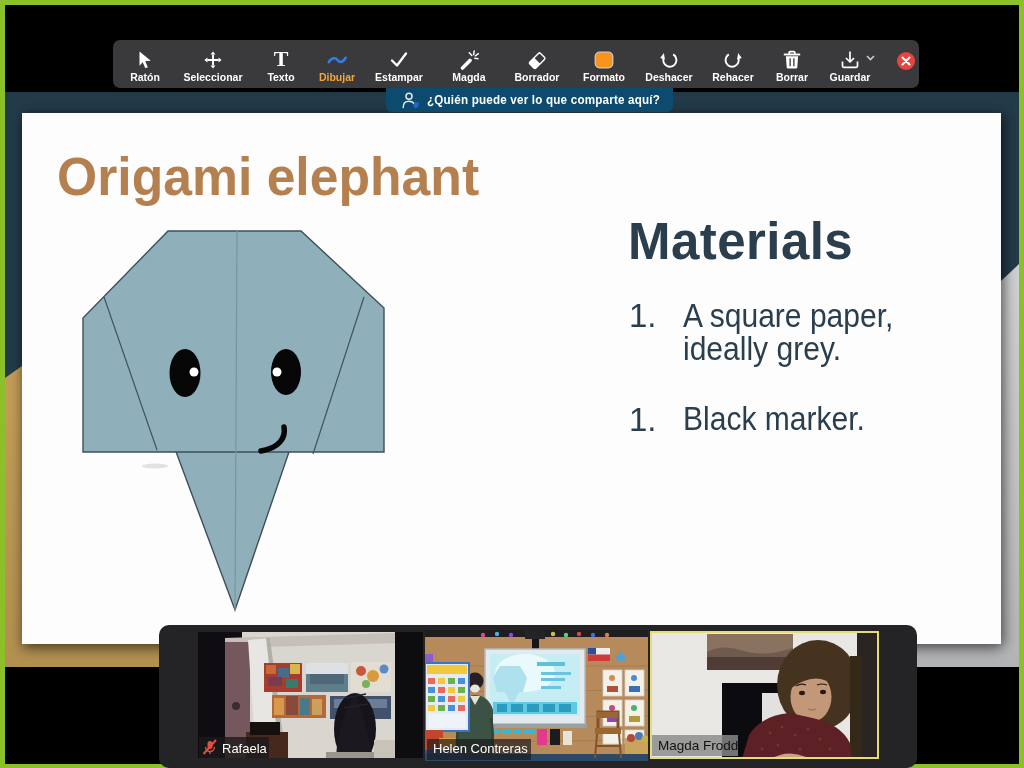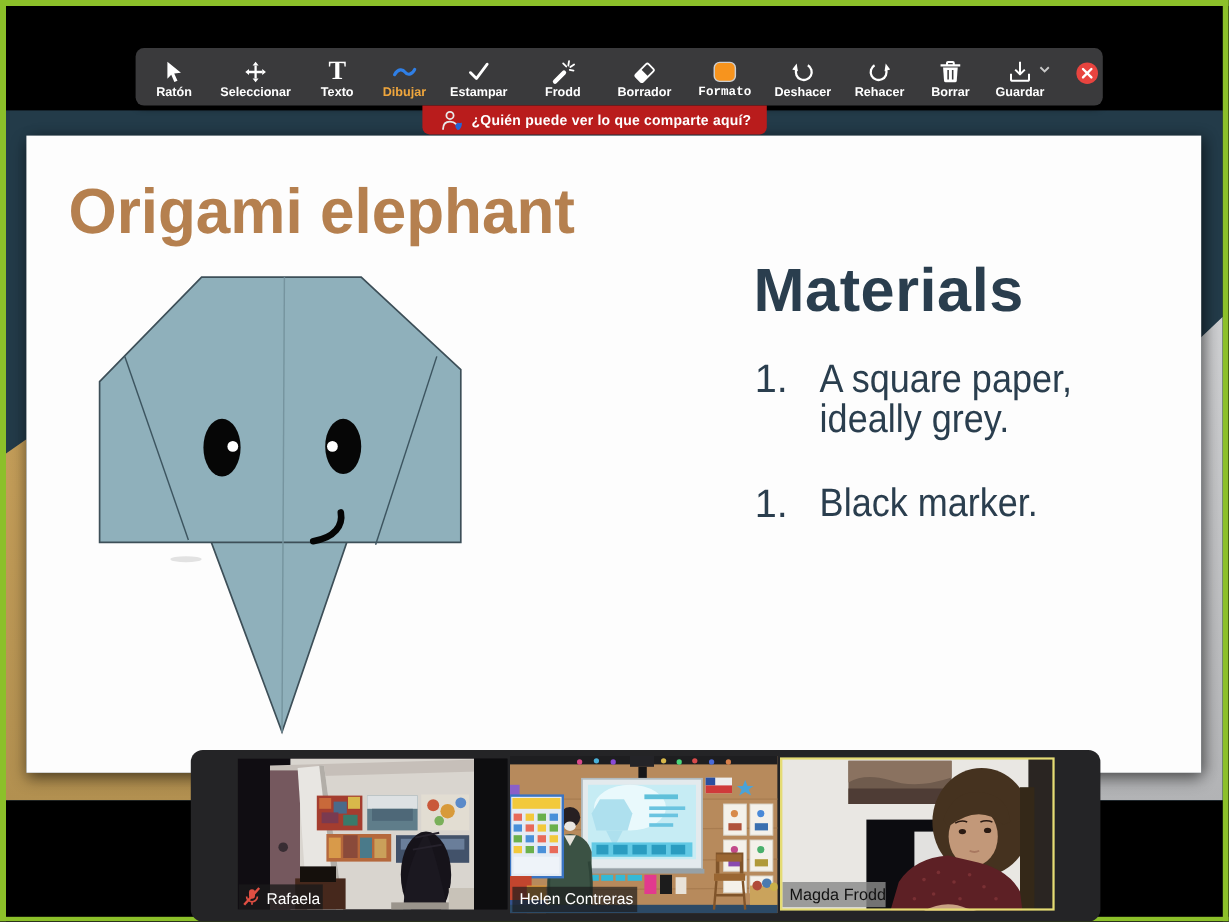--- a/index.html
+++ b/index.html
@@ -26,21 +26,21 @@
   #frB{left:0;top:763.5px;width:1024px;height:4.5px;}
   #frL{left:0;top:0;width:4.5px;height:768px;}
   #frR{left:1018.5px;top:0;width:5.5px;height:768px;}
   
   #toolbar{position:absolute;left:113px;top:40px;width:806px;height:48px;background:#3a3a3c;
      border-radius:7px;z-index:10;box-shadow:0 2px 5px rgba(0,0,0,.4);}
   .tool{position:absolute;top:0;height:48px;text-align:center;}
   .tool .ic{position:absolute;left:50%;transform:translateX(-50%);top:9px;width:22px;height:22px;}
   .tool .lb{position:absolute;left:50%;transform:translateX(-50%);top:31px;font-size:10.5px;
      font-weight:bold;color:#fff;white-space:nowrap;}
-  #tooltip{position:absolute;left:352px;top:88px;width:287px;height:24px;background:#b91c1c;
+  #tooltip{position:absolute;left:386px;top:88px;width:287px;height:24px;background:#0c4a6e;
      border-radius:0 0 6px 6px;z-index:10;}
   #tooltip span{position:absolute;left:41px;top:4.5px;font-size:12px;font-weight:bold;color:#fff;white-space:nowrap;transform:scaleX(.97);transform-origin:0 0;letter-spacing:.2px;}
   
   #gallery{position:absolute;left:159px;top:625px;width:758px;height:143px;background:#242426;
      border-radius:10px;z-index:20;}
   .tile{position:absolute;overflow:hidden;}
 </style>
 </head>
 <body>
 <div id="stage">
@@ -100,32 +100,32 @@
       <svg class="ic" viewBox="0 0 22 22">
           <path d="M4,11.5 L9,16.5 L18,4.5" fill="none" stroke="#fff" stroke-width="2.3" stroke-linecap="round" stroke-linejoin="round"></path>
         </svg>
       <div class="lb">Estampar</div>
     </div>
     <div class="tool" style="left:336px;width:40px;">
       <svg class="ic" viewBox="0 0 22 22">
           <path d="M4.5,19 L12,11.5" stroke="#fff" stroke-width="3.6" stroke-linecap="round"></path>
         <path d="M16.2,2 L15.6,5.6 M11.3,3.8 L13.8,6.4 M20.4,4.7 L17.3,6.8 M19.9,9.8 L16.8,9.3" stroke="#fff" stroke-width="1.5" stroke-linecap="round"></path>
         </svg>
-      <div class="lb">Frodd</div>
+      <div class="lb">Magda</div>
     </div>
     <div class="tool" style="left:400px;width:48px;">
       <svg class="ic" viewBox="0 0 22 22">
           <g transform="rotate(-45 11 11.5)">
         <rect x="3.5" y="7.5" width="15" height="8.5" rx="1.5" fill="none" stroke="#fff" stroke-width="1.5"></rect>
         <path d="M5,7.5 L11,7.5 L11,16 L5,16 Q3.5,16 3.5,14.5 L3.5,9 Q3.5,7.5 5,7.5 Z" fill="#fff"></path>
           </g>
         </svg>
       <div class="lb">Borrador</div>
     </div>
-    <div class="tool" style="left:468px;width:46px;font-family:Liberation Mono, monospace;">
+    <div class="tool" style="left:468px;width:46px;">
       <svg class="ic" viewBox="0 0 22 22">
           <rect x="2.2" y="3" width="17.6" height="15.8" rx="4.5" fill="#f7941e" stroke="#cdced0" stroke-width="1.2"></rect>
         </svg>
       <div class="lb">Formato</div>
     </div>
     <div class="tool" style="left:530px;width:52px;">
       <svg class="ic" viewBox="0 0 22 22">
           <path d="M5.6,8.8 A6.6,6.6 0 1 0 15.2,5.4" fill="none" stroke="#fff" stroke-width="1.9"></path>
         <polygon points="6.9,10.4 2.2,9.0 5.9,4.0" fill="#fff"></polygon>
         </svg>

